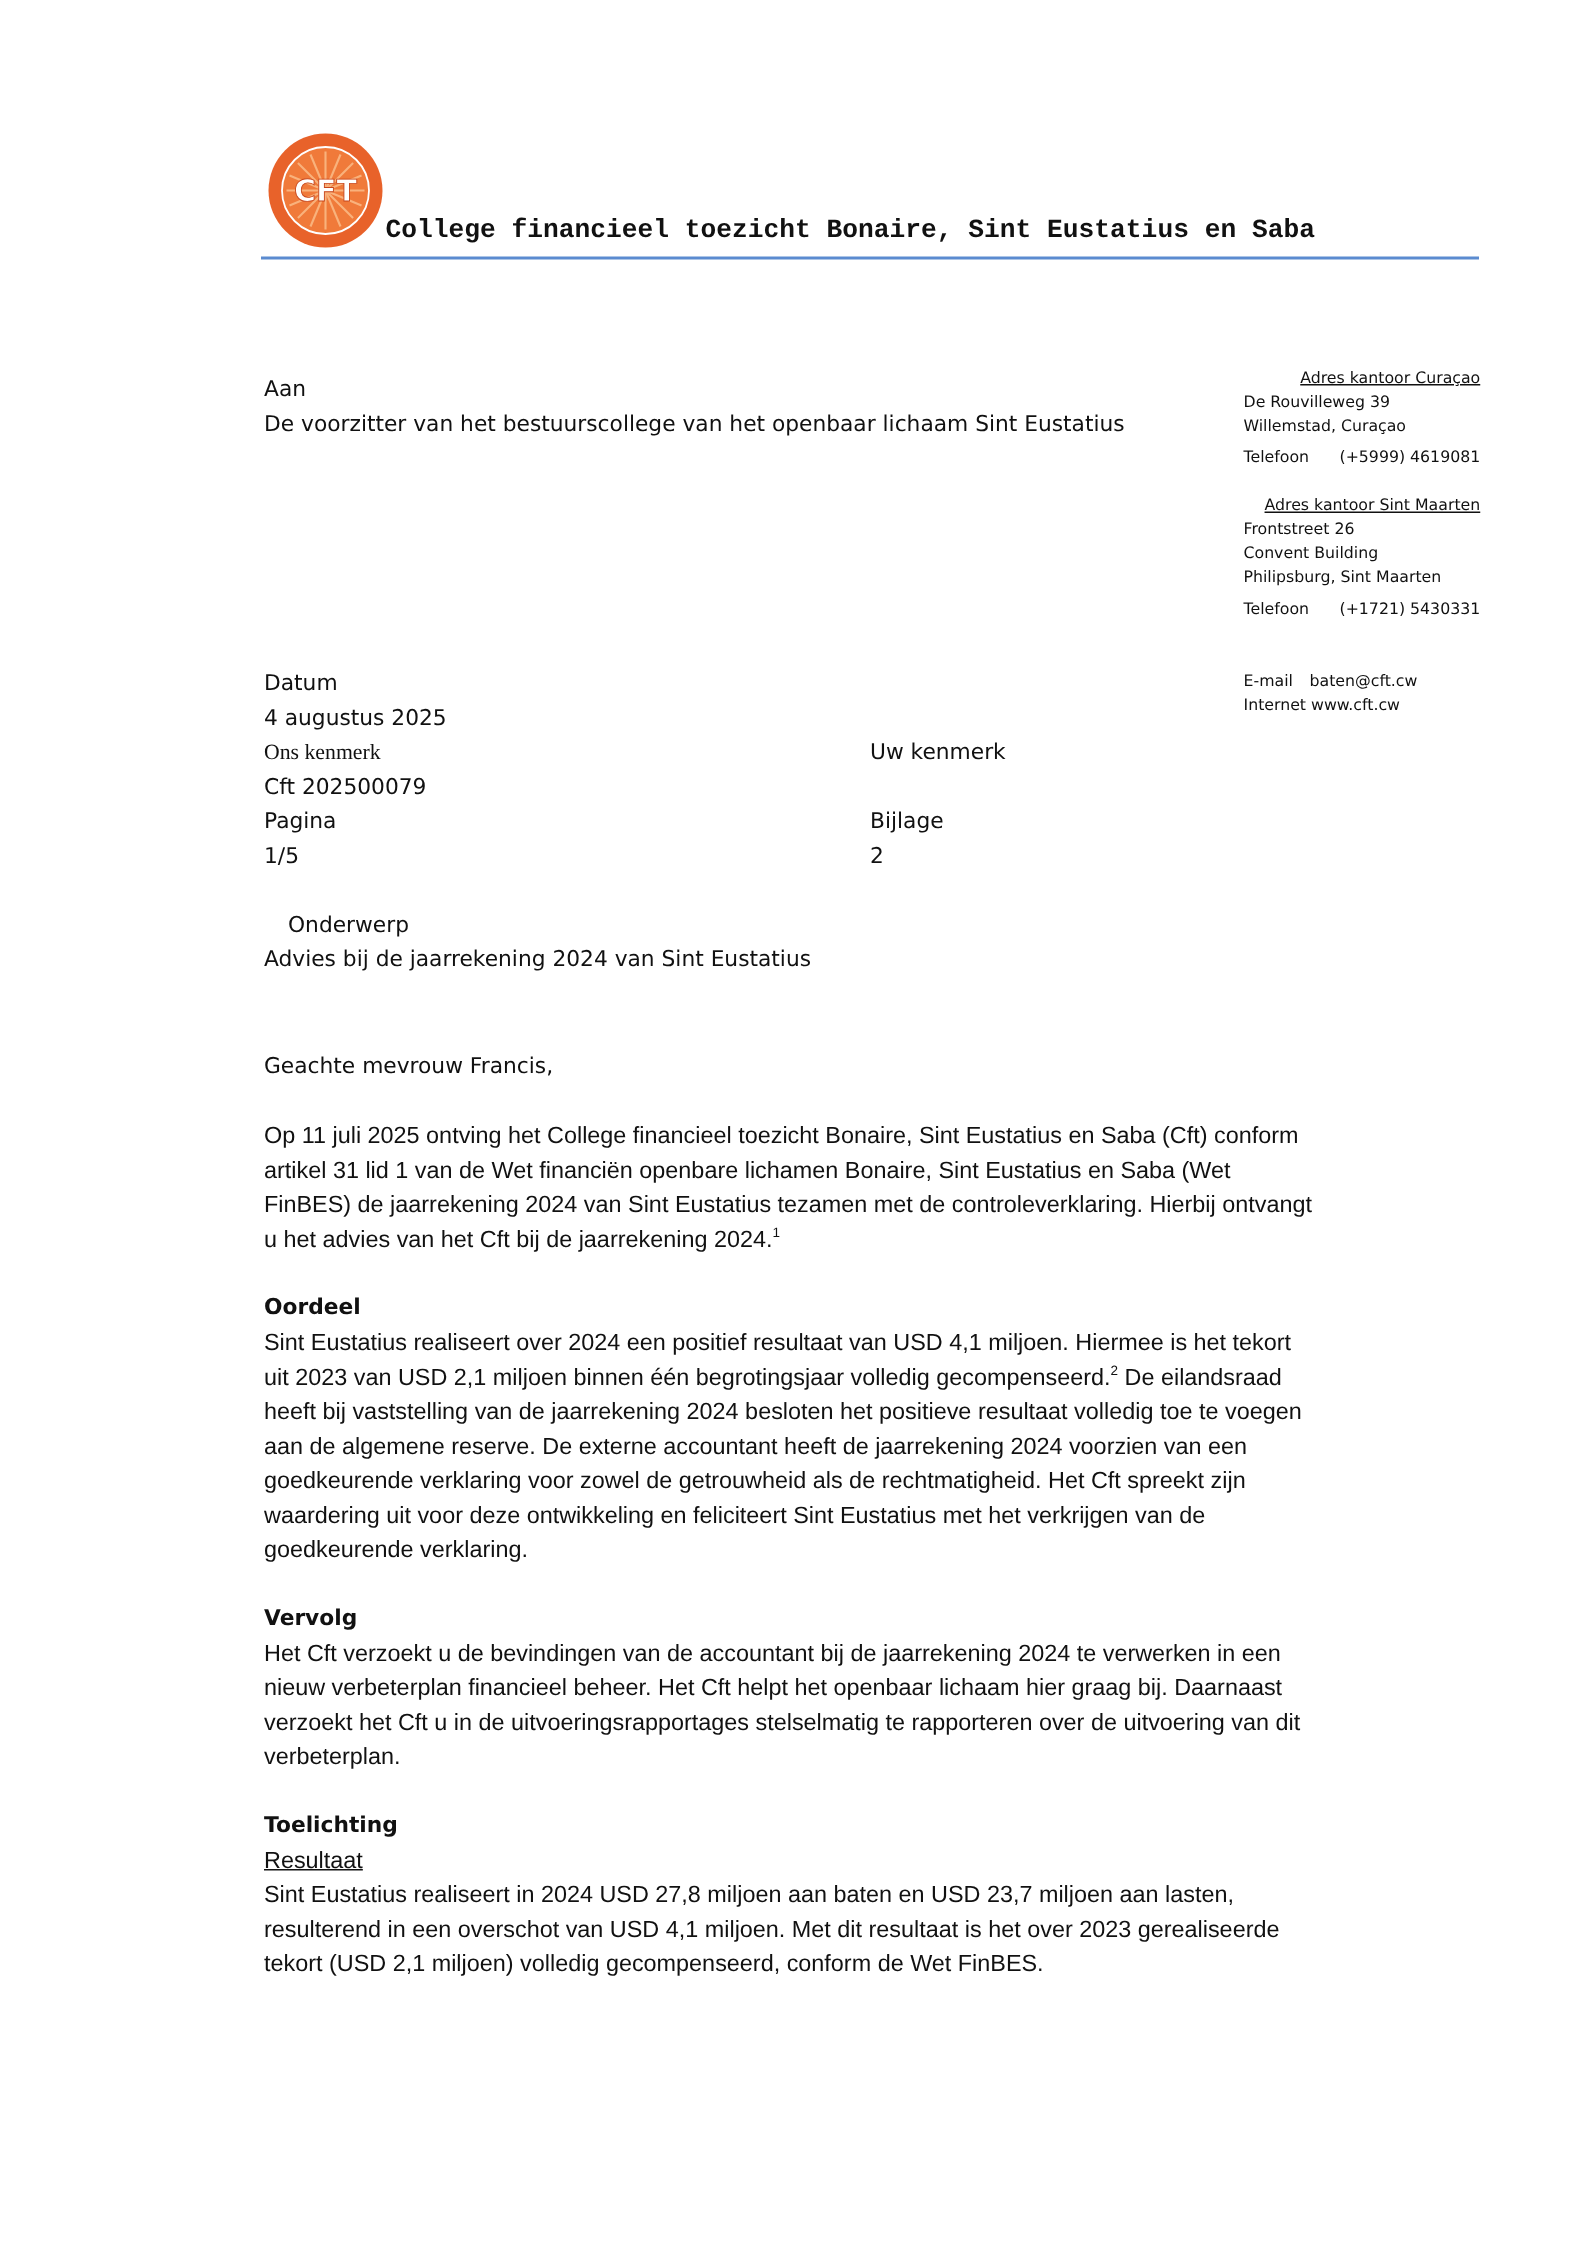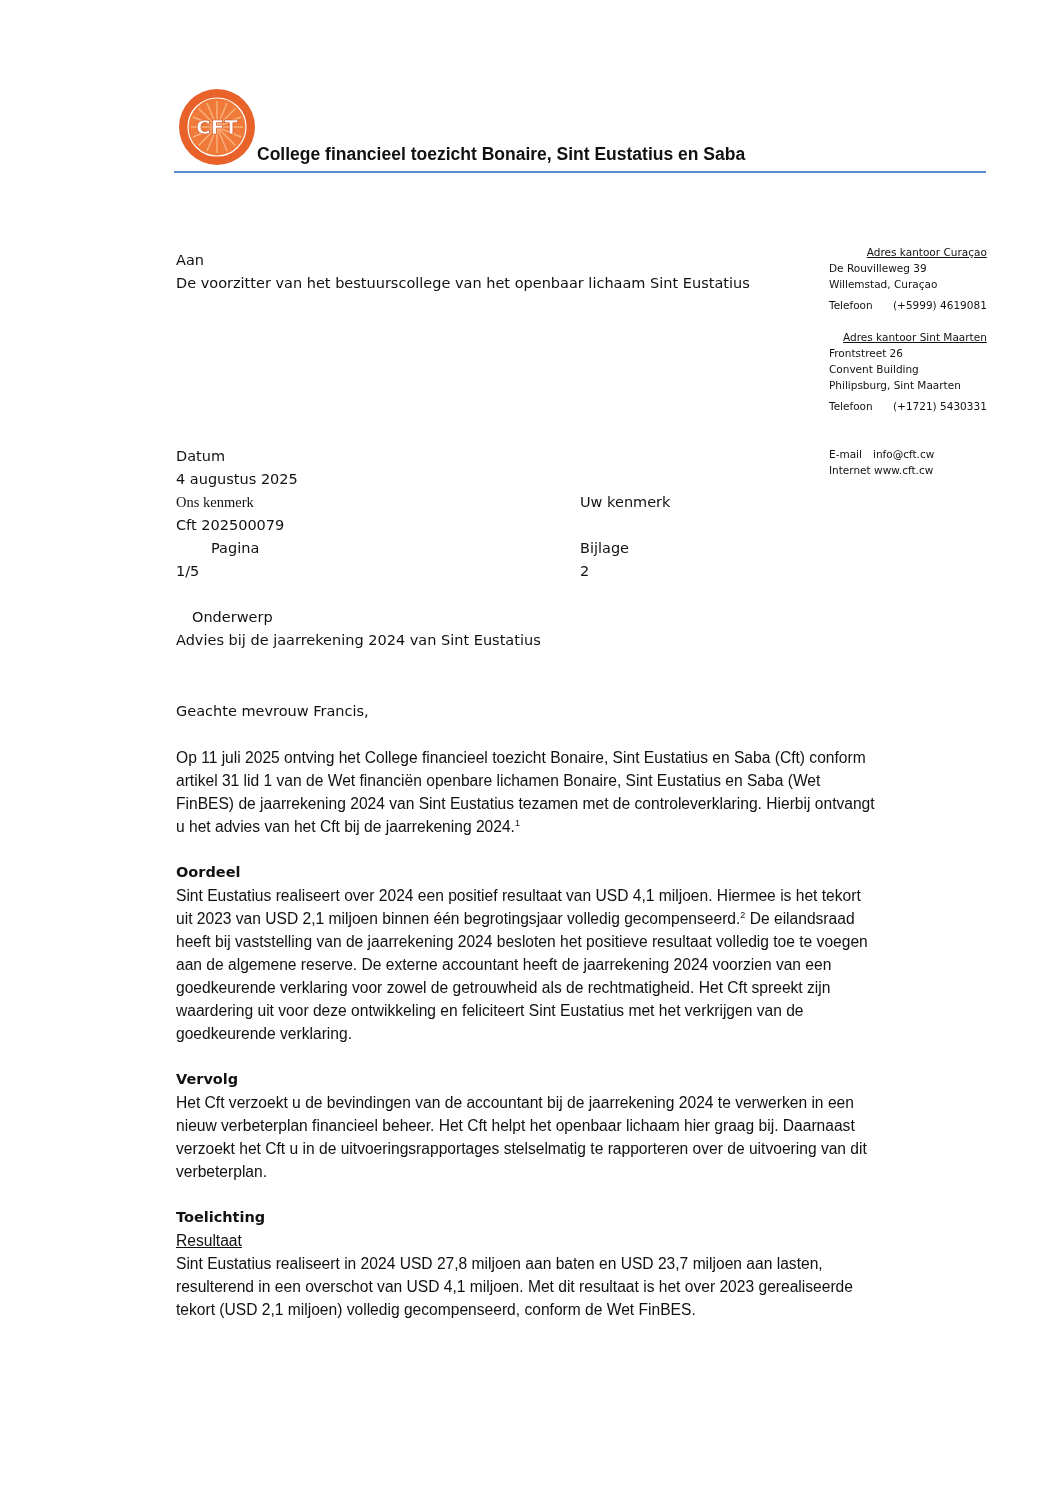--- a/index.html
+++ b/index.html
@@ -1,20 +1,20 @@
 <!DOCTYPE html>
 <html><head>
 <meta charset="utf-8">
 <style>
   html, body { margin:0; padding:0; background:#ffffff; }
   body { width:1058px; height:1497px; position:relative; overflow:hidden;
          font-family:"DejaVu Sans", sans-serif; color:#111; }
   .abs { position:absolute; }
   .logo { left:178px; top:88px; width:78px; height:78px; }
-  .header-title { left:257px; top:144px; font-family:Liberation Sans, sans-serif; font-weight:bold; font-size:17.5px; color:#111; white-space:nowrap; }
+  .header-title { left:257px; top:144px; font-family:Liberation Mono, monospace; font-weight:bold; font-size:17.5px; color:#111; white-space:nowrap; }
   .header-rule { left:174px; top:171px; width:812px; height:2px; background:#5b8bd0; }
 
   .meta { font-family:"DejaVu Sans", sans-serif; font-size:14.5px; line-height:23px; white-space:nowrap; }
 
   .sidebar { left:829px; top:244px; font-family:"DejaVu Sans", sans-serif; font-size:10.5px; line-height:16px; color:#111; white-space:nowrap; }
   .sidebar .u { text-decoration:underline;text-align:right; }
   .sidebar .gap-s { height:5px; }
   .sidebar .gap-l { height:16px; }
   .sidebar .tel-label { display:inline-block; width:64px; }
   .sidebar .mail-label { display:inline-block; width:44px; }
@@ -51,21 +51,21 @@
 
 <div class="abs meta" style="left:176px; top:249px;">Aan</div>
 <div class="abs meta" style="left:176px; top:272px;">De voorzitter van het bestuurscollege van het openbaar lichaam Sint Eustatius</div>
 
 <div class="abs meta" style="left:176px; top:445px;">Datum</div>
 <div class="abs meta" style="left:176px; top:468px;">4 augustus 2025</div>
 <div class="abs meta" style="left:176px; top:491px;font-family:Liberation Serif, serif;">Ons kenmerk</div>
 <div class="abs meta" style="left:580px; top:491px;">Uw kenmerk</div>
 <div class="abs meta" style="left:176px; top:514px;">Cft 202500079</div>
 <div class="abs meta" style="left:580px; top:514px;"></div>
-<div class="abs meta" style="left:176px; top:537px;margin-left:35px;">Pagina</div>
+<div class="abs meta" style="left:176px; top:537px;">Pagina</div>
 <div class="abs meta" style="left:580px; top:537px;">Bijlage</div>
 <div class="abs meta" style="left:176px; top:560px;">1/5</div>
 <div class="abs meta" style="left:580px; top:560px;">2</div>
 <div class="abs meta" style="left:176px; top:606px;margin-left:16px;">Onderwerp</div>
 <div class="abs meta" style="left:176px; top:629px;">Advies bij de jaarrekening 2024 van Sint Eustatius</div>
 
 <div class="abs sidebar">
   <div>
     <div class="u">Adres kantoor Curaçao</div>
     <div>De Rouvilleweg 39</div>
@@ -77,21 +77,21 @@
   <div>
     <div class="u">Adres kantoor Sint Maarten</div>
     <div>Frontstreet 26</div>
     <div>Convent Building</div>
     <div>Philipsburg, Sint Maarten</div>
     <div class="gap-s"></div>
     <div><span class="tel-label">Telefoon</span><span>(+1721) 5430331</span></div>
   </div>
   <div class="gap-l"></div>
   <div class="gap-l"></div>
-  <div><span class="mail-label">E-mail</span><span>info@cft.cw</span></div>
+  <div><span class="mail-label">E-mail</span><span>baten@cft.cw</span></div>
   <div><span>Internet</span> <span>www.cft.cw</span></div>
 </div>
 
 <div class="abs body-text" style="top:700px;">
   <p class="meta" style="font-family:'DejaVu Sans', sans-serif; font-size:14.5px;">Geachte mevrouw Francis,</p>
   <p style="margin-top:23px;"><span>Op 11 juli 2025 ontving het College financieel toezicht Bonaire, Sint Eustatius en Saba (Cft) conform artikel 31 lid 1 van de Wet financiën openbare lichamen Bonaire, Sint Eustatius en Saba (Wet FinBES) de jaarrekening 2024 van Sint Eustatius tezamen met de controleverklaring. Hierbij ontvangt u het advies van het Cft bij de jaarrekening 2024.</span><sup>1</sup></p>
 
   <p style="margin-top:23px;" class="h">Oordeel</p>
   <p><span>Sint Eustatius realiseert over 2024 een positief resultaat van USD 4,1 miljoen. Hiermee is het tekort uit 2023 van USD 2,1 miljoen binnen één begrotingsjaar volledig gecompenseerd.</span><sup>2</sup><span> De eilandsraad heeft bij vaststelling van de jaarrekening 2024 besloten het positieve resultaat volledig toe te voegen aan de algemene reserve. De externe accountant heeft de jaarrekening 2024 voorzien van een goedkeurende verklaring voor zowel de getrouwheid als de rechtmatigheid. Het Cft spreekt zijn waardering uit voor deze ontwikkeling en feliciteert Sint Eustatius met het verkrijgen van de goedkeurende verklaring.</span></p>
 

